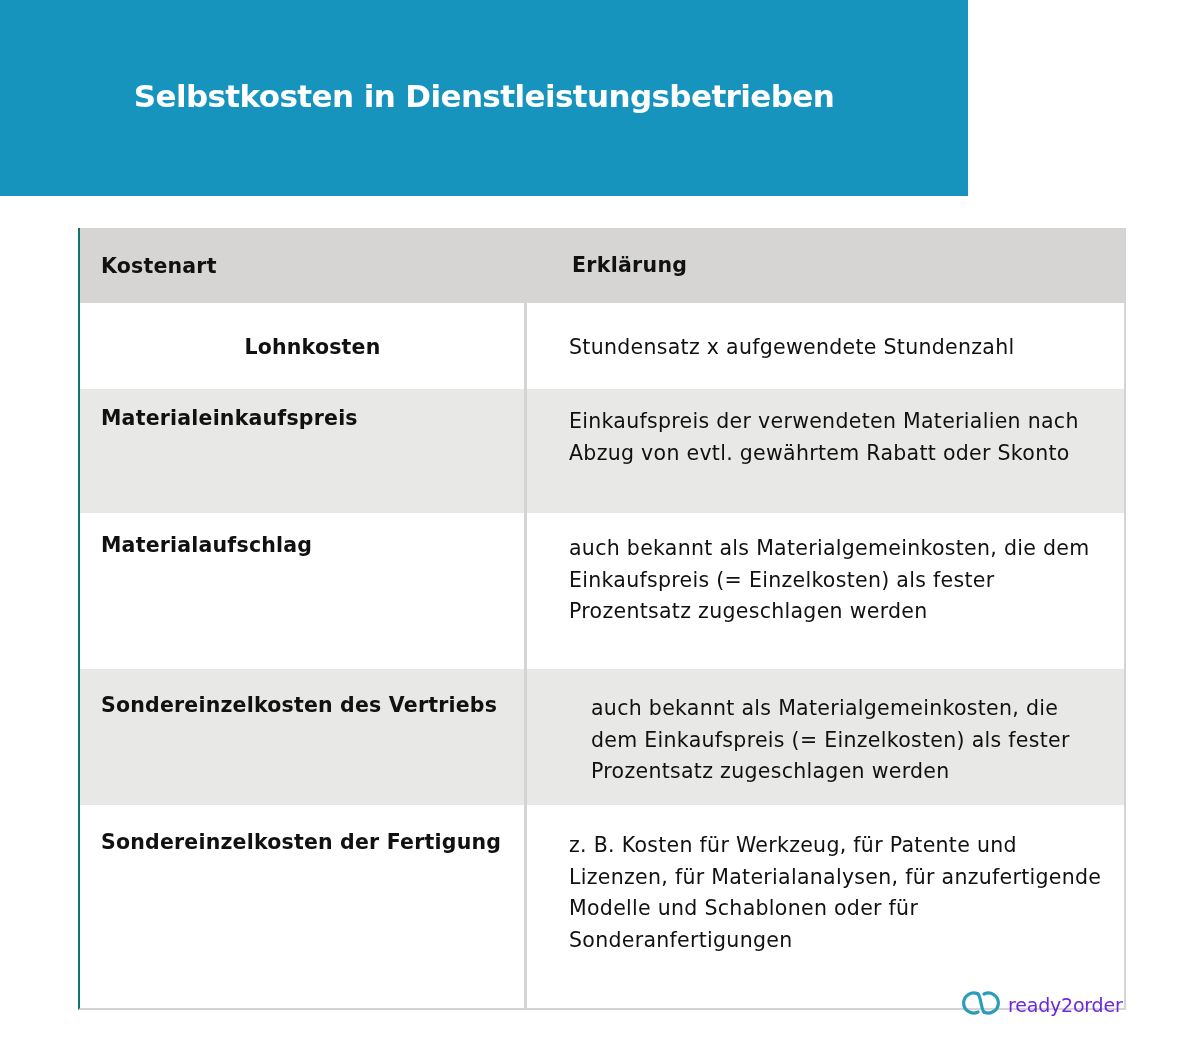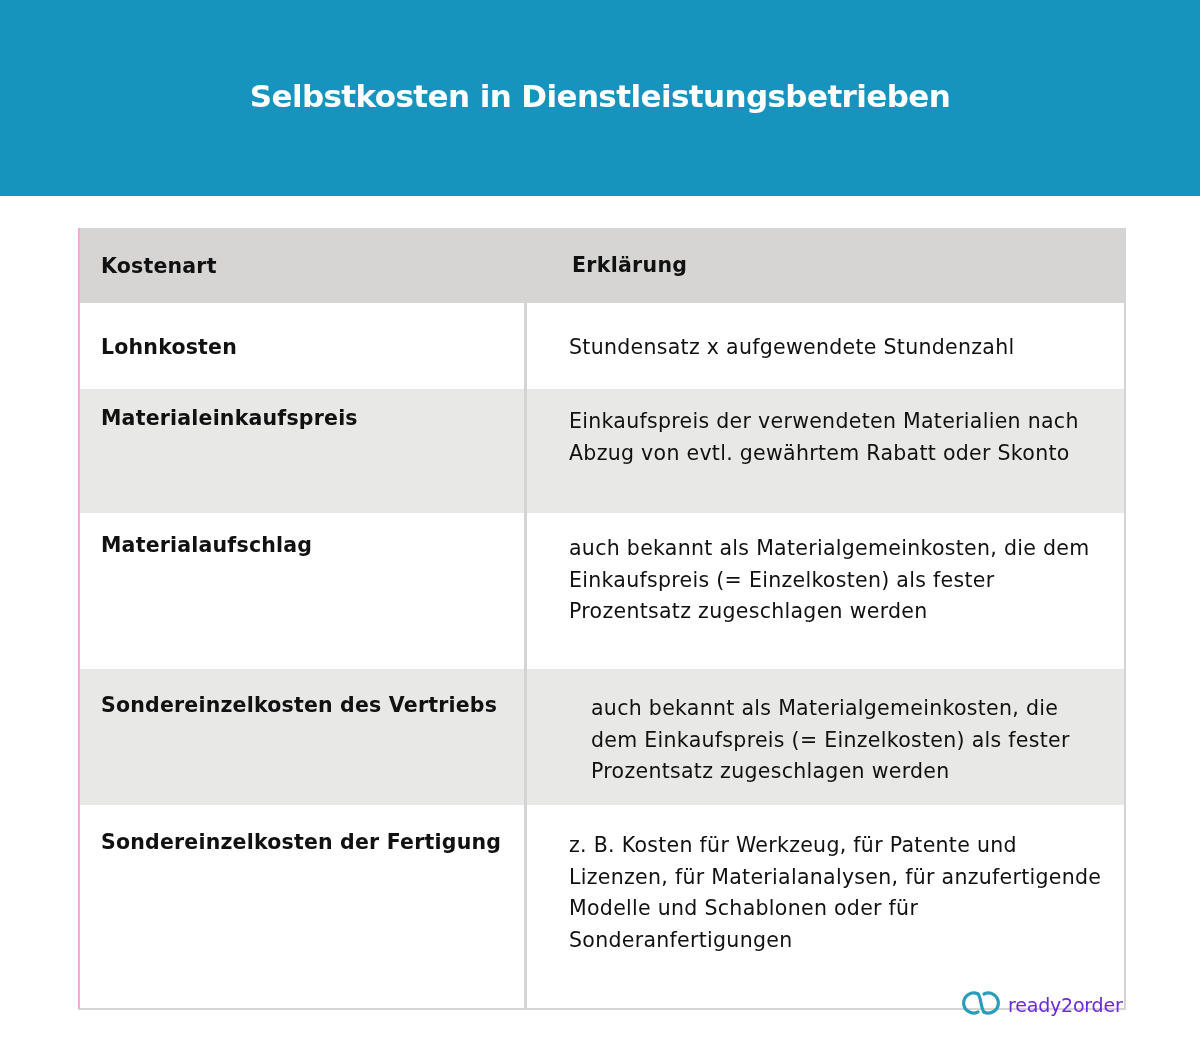--- a/index.html
+++ b/index.html
@@ -7,39 +7,39 @@
       width: 1200px;
       height: 1059px;
       background: #ffffff;
       font-family: "DejaVu Sans", sans-serif;
       color: #111111;
       overflow: hidden;
     }
     .banner {
       position: absolute;
       left: 0; top: 0;
-      width: 1200px; height: 196px;
+      width: 968px; height: 196px;
       background: #1794be;
       display: flex;
       align-items: center;
       justify-content: center;
     }
     .banner h1 {
       color: #ffffff;
       font-family: "DejaVu Sans", sans-serif;
       font-weight: bold;
       font-size: 31px;
       letter-spacing: -0.6px;
       margin-top: -4px;
     }
     .table {
       position: absolute;
       left: 78px; top: 228px;
       width: 1048px;
-      border-left: 2px solid #f9a8d4;
+      border-left: 2px solid #0f766e;
       border-right: 2px solid #d4d4d4;
       border-bottom: 2px solid #d4d4d4;
     }
     .row {
       display: flex;
       width: 100%;
     }
     .row.head { background: #d6d5d4; height: 75px; align-items: center; }
     .row.white { background: #ffffff; }
     .row.grey { background: #e8e8e7; }
@@ -60,21 +60,21 @@
       letter-spacing: 0.3px;
     }
     .row.head .cell-a, .row.head .cell-b {
       border-right: none;
       font-weight: bold;
     }
     .row.head .cell-b { padding-left: 45px; }
     .row.body .cell-a { padding-top: 32px; }
     .row.body .cell-b { padding-top: 29px; }
     .r1 { height: 86px; }
-    .r1 .cell-a { padding-top: 32px !important; }
+    .r1 .cell-a { padding-top: 32px !important; text-align: center; }
     .r2 { height: 124px; }
     .r2 .cell-a, .r2 .cell-b { padding-top: 17px !important; }
     .r3 { height: 156px; border-radius: 22px; }
     .r3 .cell-a, .r3 .cell-b { padding-top: 20px !important; }
     .r4 { height: 136px; gap: 22px; }
     .r4 .cell-a, .r4 .cell-b { padding-top: 24px !important; }
     .r5 { height: 203px; }
     .r5 .cell-a, .r5 .cell-b { padding-top: 25px !important; }
 
     .logo {

